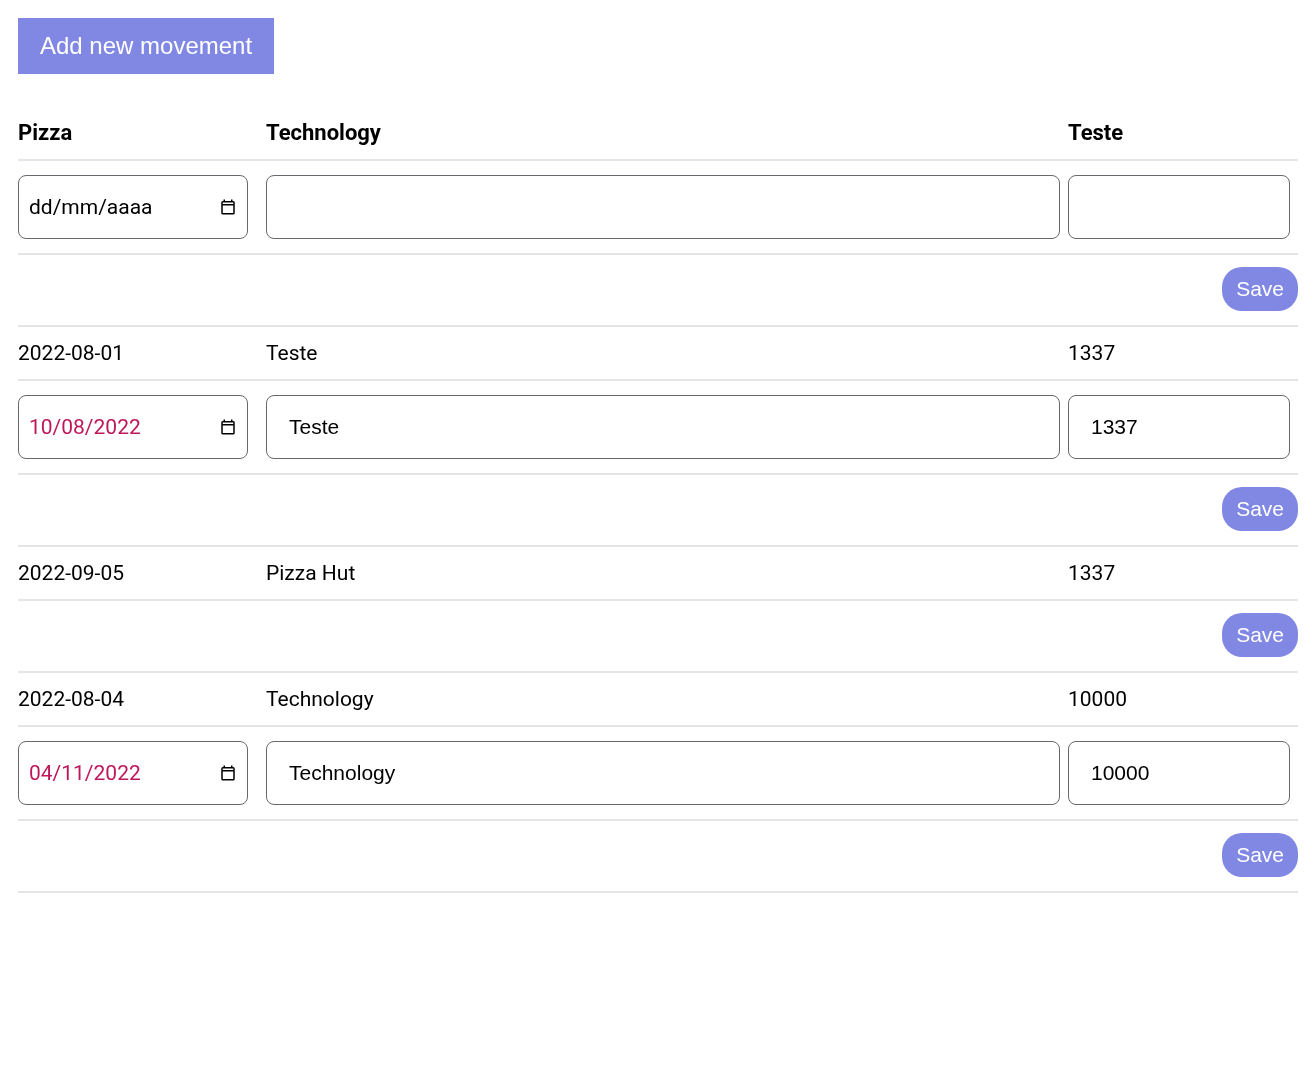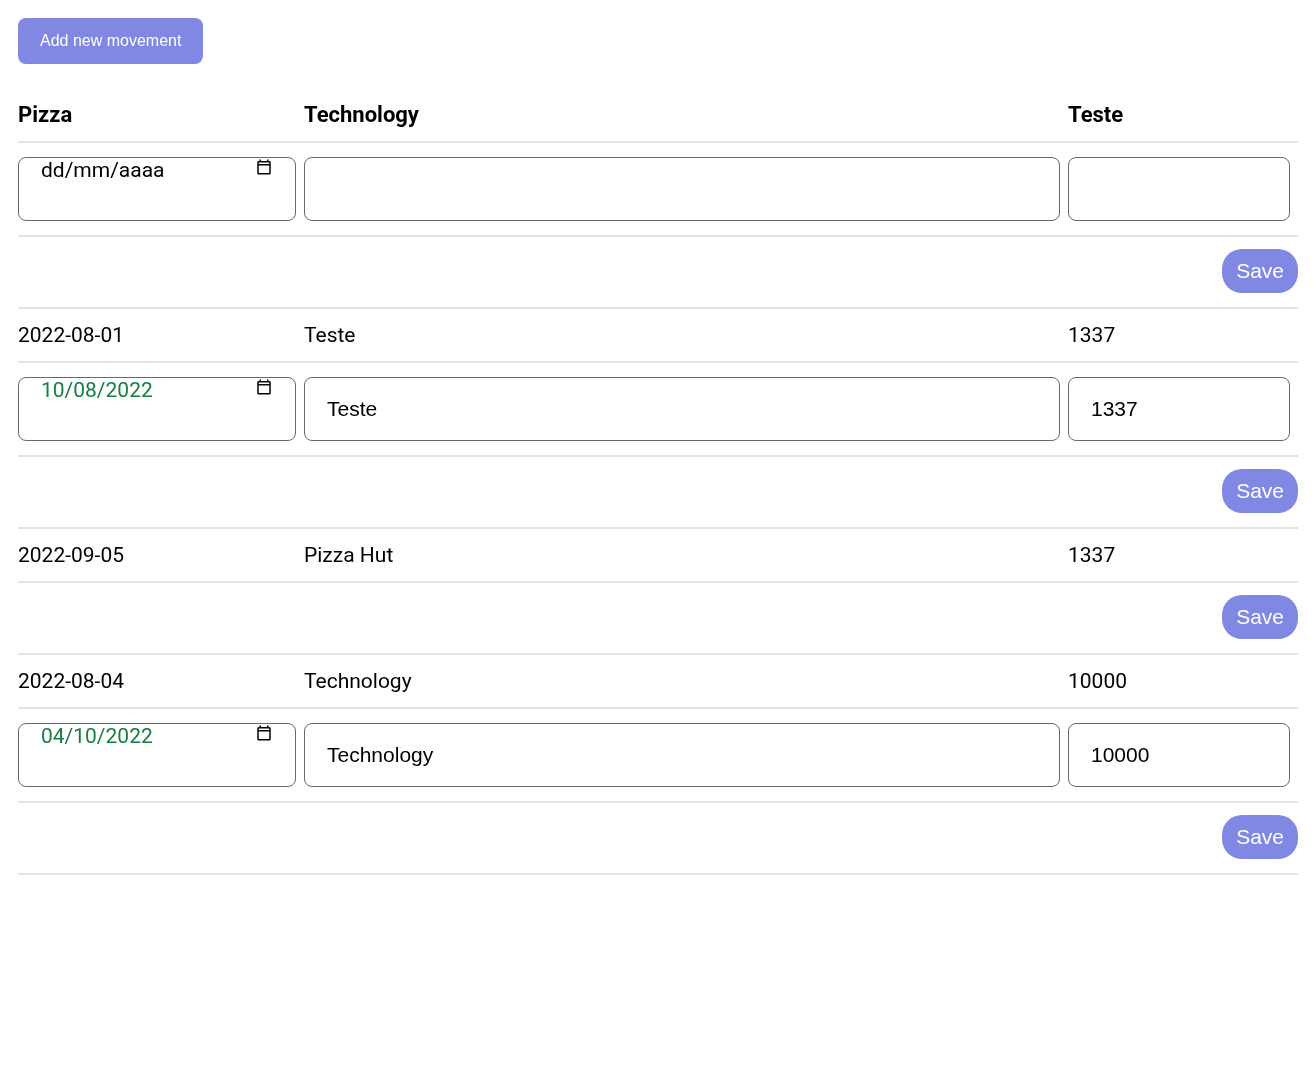--- a/index.html
+++ b/index.html
@@ -11,25 +11,25 @@
       font-family: -apple-system, BlinkMacSystemFont, "Segoe UI", Roboto, Helvetica, Arial, sans-serif;
       padding: 18px;
       font-size: 20px;
       color: #000;
       background: #fff;
     }
     .btn-add {
       background: #8088e4;
       color: #fff;
       border: none;
-      border-radius: 8px;
+      border-radius: 0;
       padding: 14px 22px;
-      font-size: 16px;
+      font-size: 24px;
       cursor: pointer;
-      margin-bottom: 28px;
+      margin-bottom: 36px;
     }
     table {
       width: 100%;
       border-collapse: collapse;
     }
     th {
       text-align: left;
       font-weight: 700;
       font-size: 22px;
       padding: 10px 8px 14px 0;
@@ -46,32 +46,32 @@
     }
     .col-date {
       width: 248px;
     }
     .col-amount {
       width: 230px;
     }
     .date-input-wrap {
       position: relative;
       display: flex;
-      align-items: flex-start;
+      align-items: center;
       border: 1.5px solid #68686f;
       border-radius: 8px;
-      width: 278px;
+      width: 230px;
       height: 64px;
-      padding: 0 22px;
+      padding: 0 10px;
       background: #fff;
     }
     .date-input-wrap .date-text {
       flex: 1;
       font-size: 21px;
-      color: #15803d;
+      color: #be185d;
     }
     .date-input-wrap .date-text.placeholder {
       color: #000;
     }
     .date-input-wrap .cal-icon {
       width: 18px;
       height: 18px;
       flex-shrink: 0;
     }
     input.txt {
@@ -171,21 +171,21 @@
         <td colspan="3"><button class="btn-save">Save</button></td>
       </tr>
       <tr>
         <td class="static">2022-08-04</td>
         <td class="static">Technology</td>
         <td class="static">10000</td>
       </tr>
       <tr>
         <td>
           <div class="date-input-wrap">
-            <span class="date-text">04/10/2022</span>
+            <span class="date-text">04/11/2022</span>
             <span class="cal-icon">
               <svg viewBox="0 0 24 24" width="18" height="18" fill="#000">
                 <path d="M19 4h-1V2h-2v2H8V2H6v2H5a2 2 0 0 0-2 2v14a2 2 0 0 0 2 2h14a2 2 0 0 0 2-2V6a2 2 0 0 0-2-2zm0 16H5V10h14v10zm0-12H5V6h14v2z"></path>
               </svg>
             </span>
           </div>
         </td>
         <td><input class="txt desc-input" type="text" value="Technology" style=""></td>
         <td><input class="txt amt-input" type="text" value="10000" style=""></td>
       </tr>

